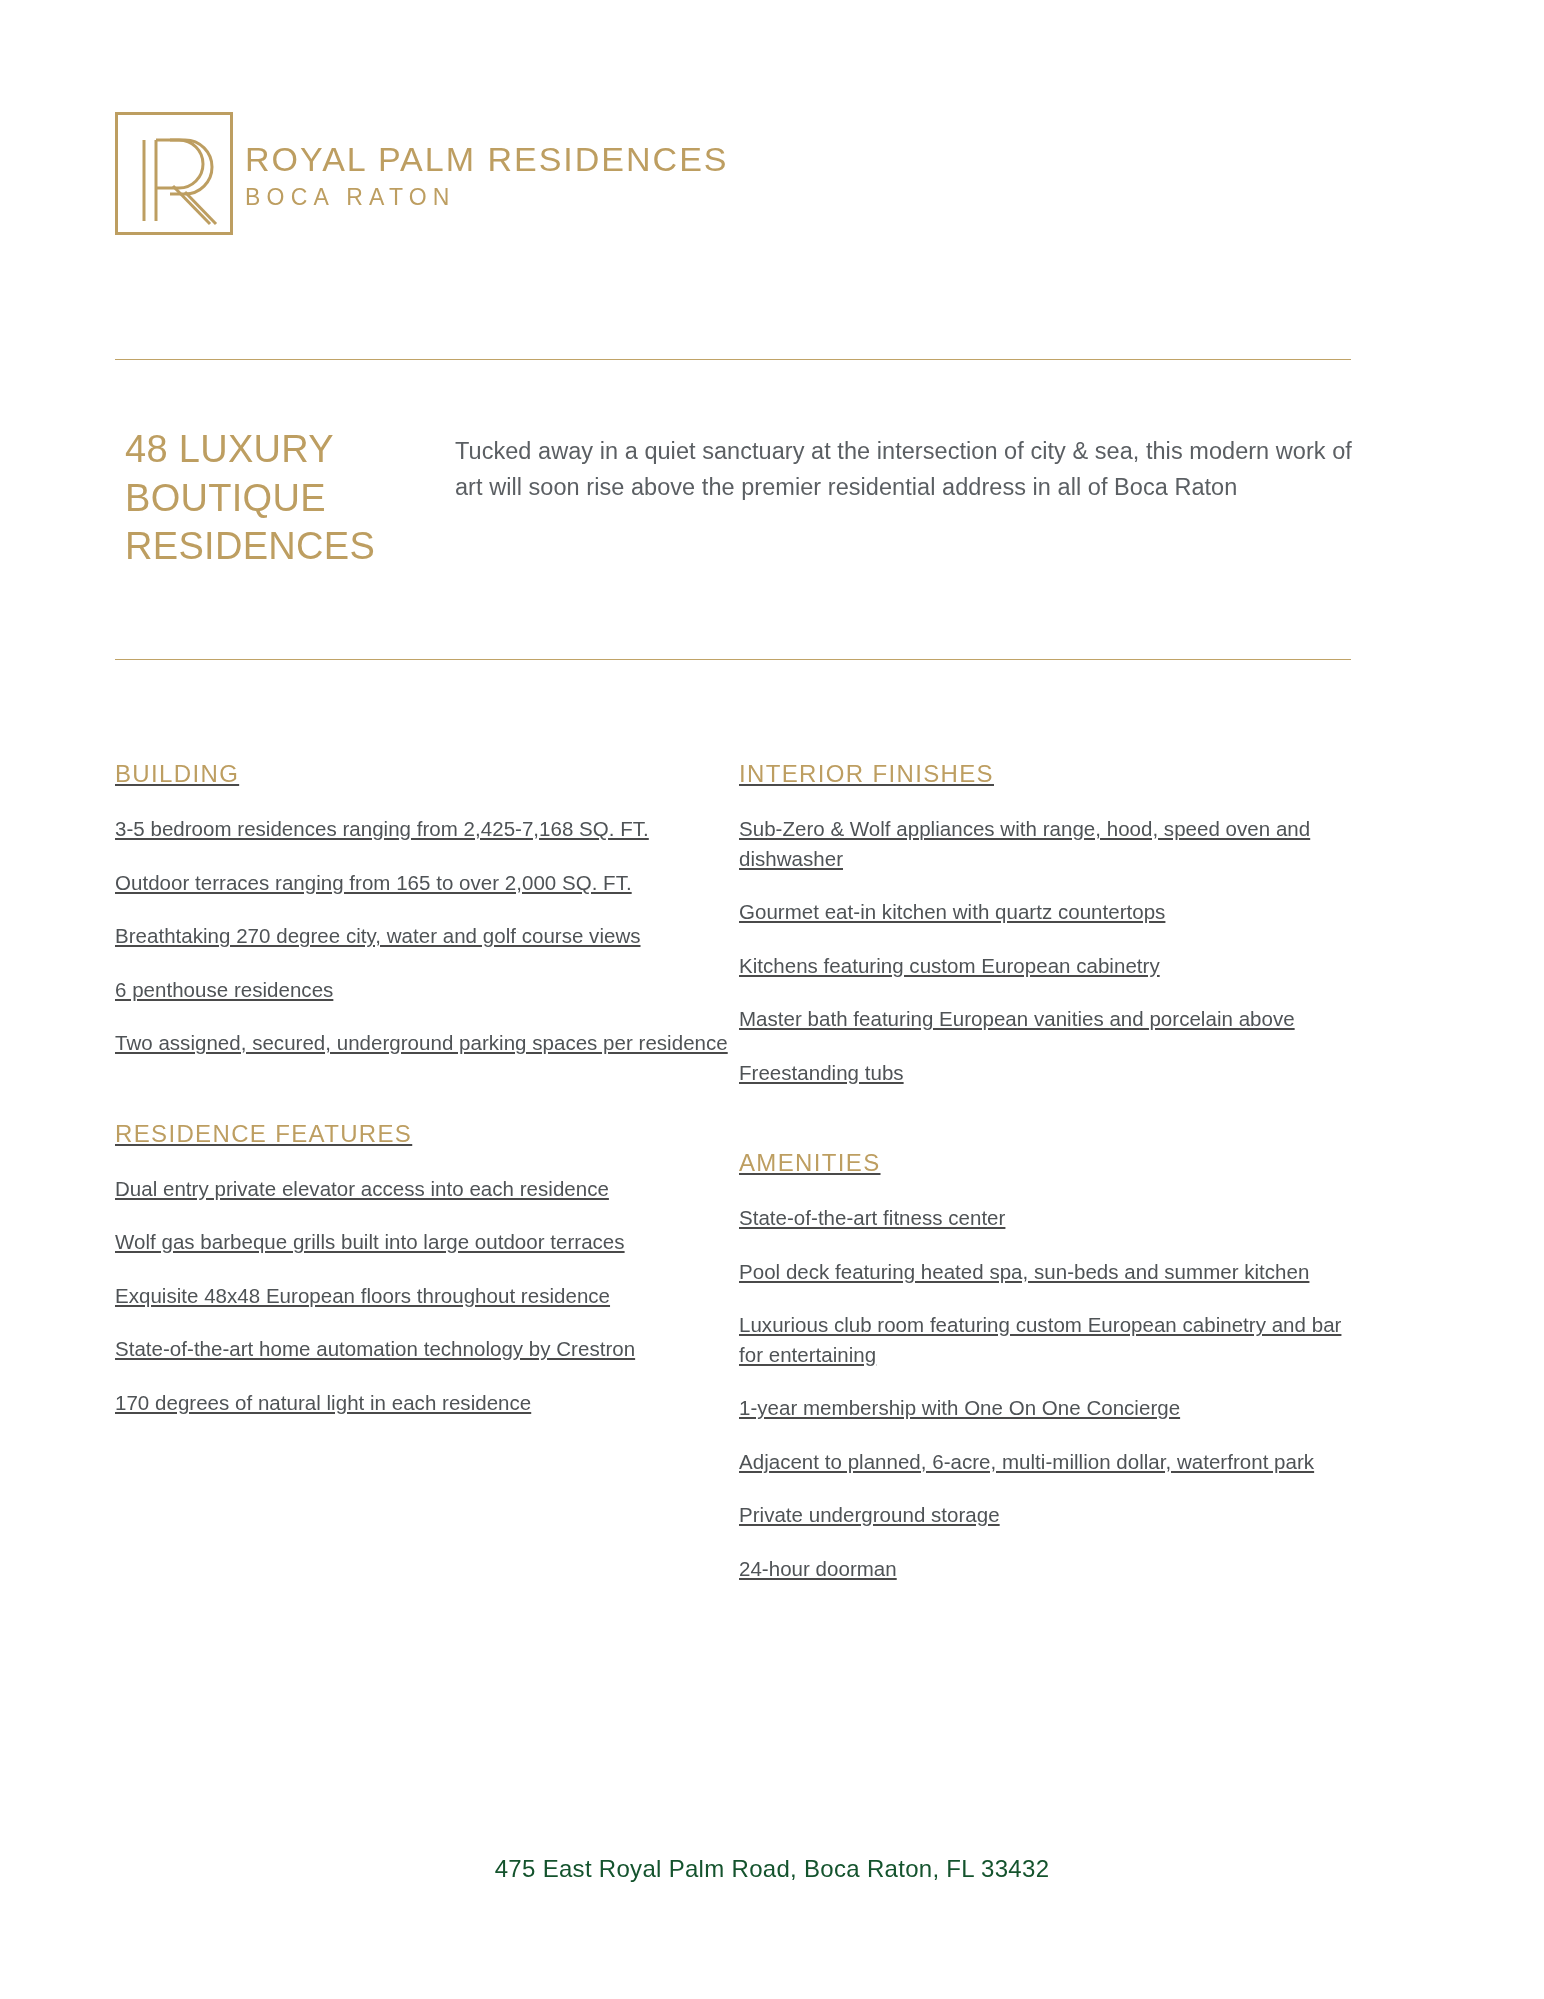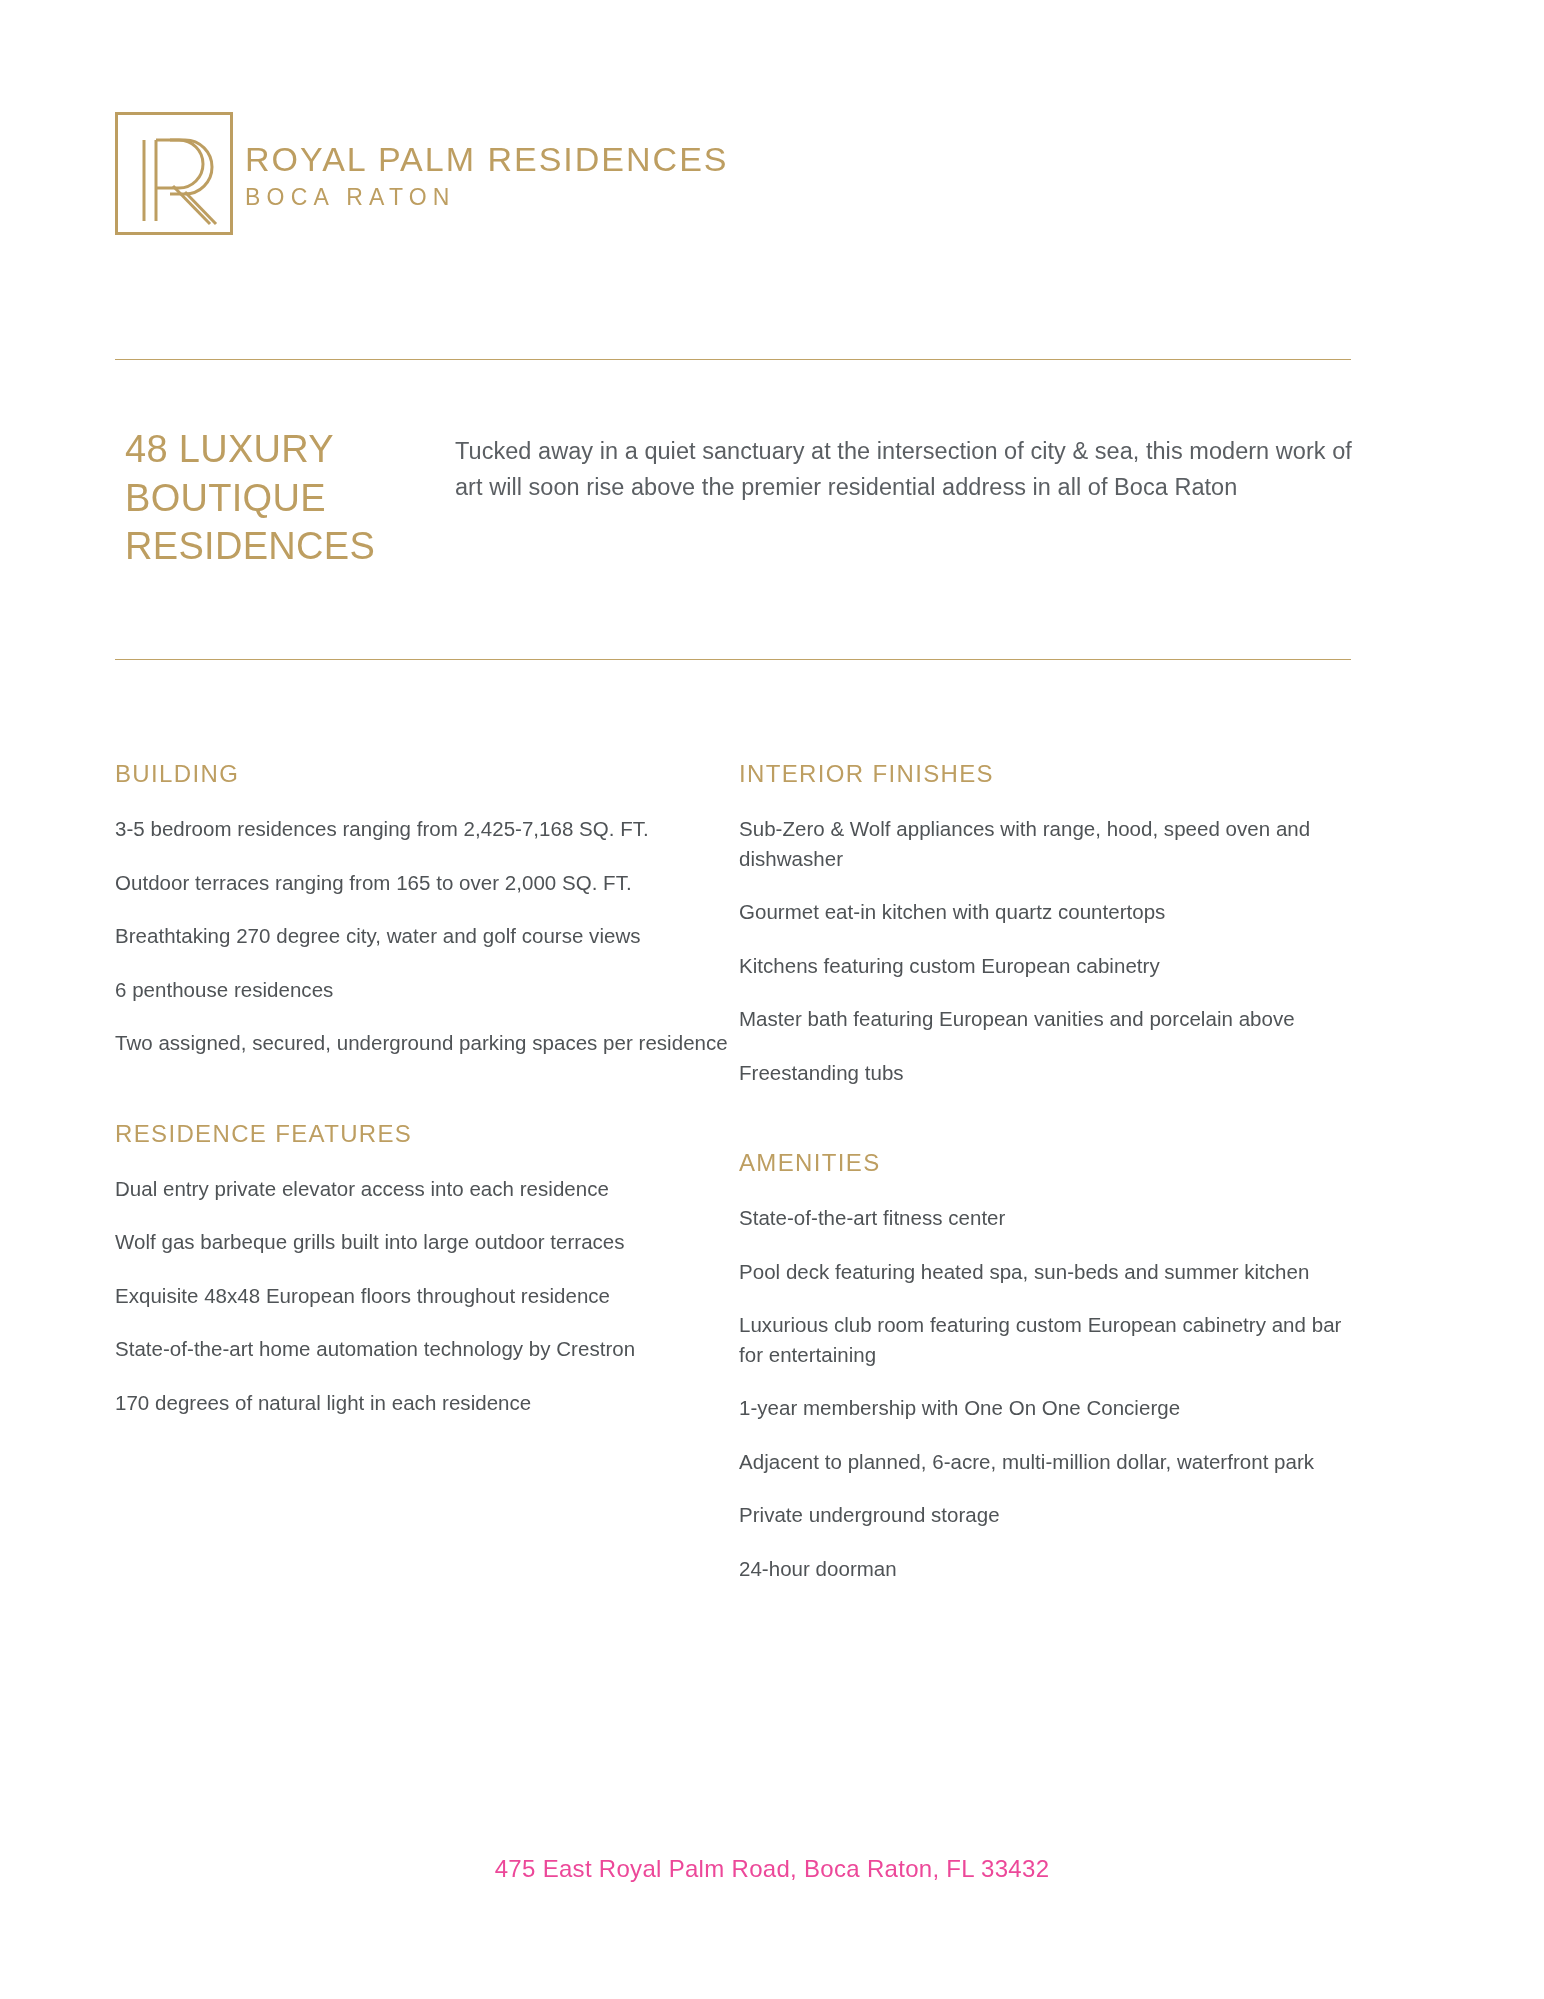--- a/index.html
+++ b/index.html
@@ -111,20 +111,21 @@
     left: 115px;
     top: 760px;
     width: 1240px;
     display: flex;
     gap: 0;
   }
 
   .col {
     width: 620px;
     flex: 0 0 620px;
+    text-decoration: underline;
   }
   .col-right { padding-left: 4px; }
 
   .section + .section { margin-top: 62px; }
 
   .section-title {
     font-size: 24px;
     letter-spacing: 1.35px;
     color: #bd9e61;
     font-weight: 400;
@@ -145,21 +146,21 @@
 
   
   .footer {
     position: absolute;
     left: 0;
     top: 1855px;
     width: 1544px;
     text-align: center;
     font-size: 24px;
     letter-spacing: 0.3px;
-    color: #ec4899;
+    color: #14532d;
     font-weight: 400;
   }
 </style>
 </head>
 <body>
 
 <div class="page">
 
   <div class="header">
     <span class="logo-mark">

